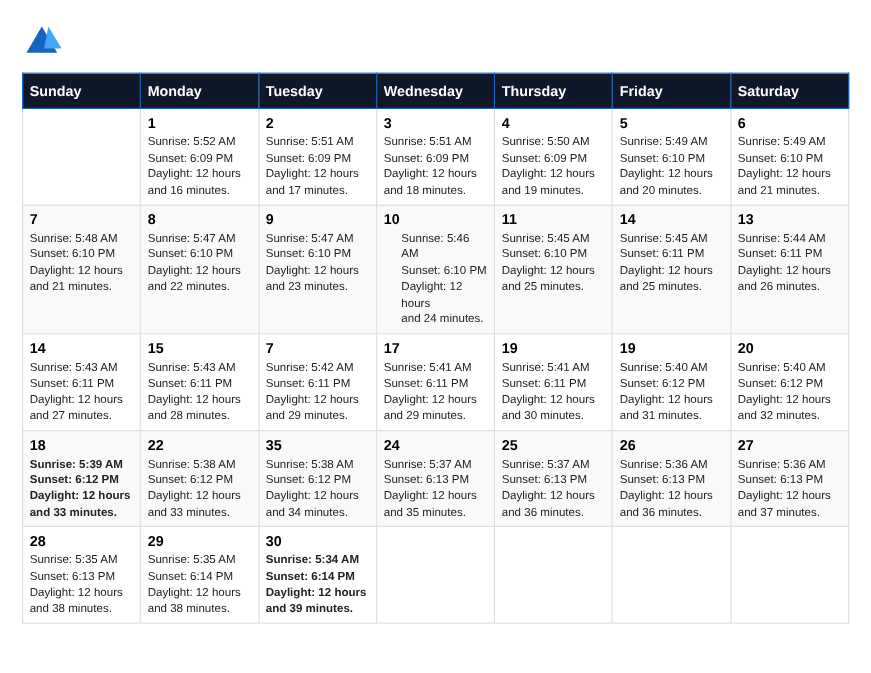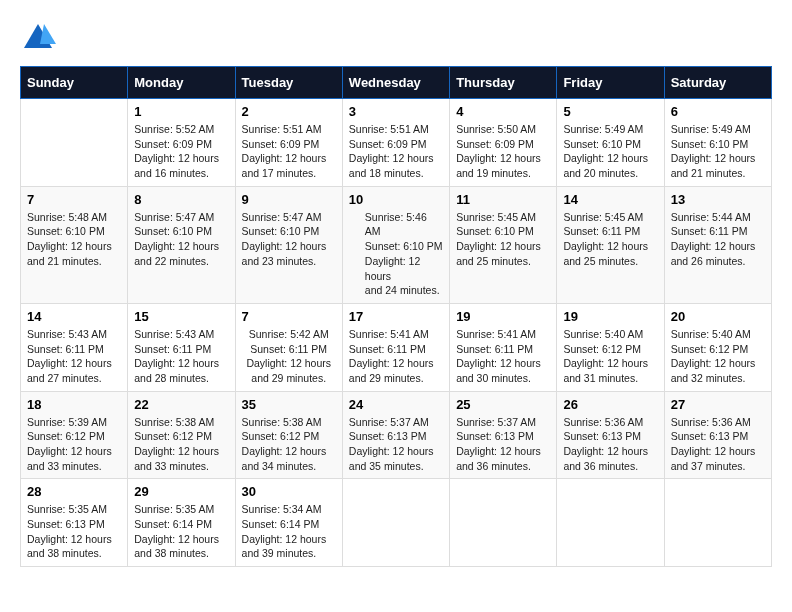--- a/index.html
+++ b/index.html
@@ -228,21 +228,21 @@
         </td>
         <td>
           <span class="day-num">15</span>
           <div class="cell-info" style="white-space: pre-line;">Sunrise: 5:43 AM
 Sunset: 6:11 PM
 Daylight: 12 hours
 and 28 minutes.</div>
         </td>
         <td>
           <span class="day-num">7</span>
-          <div class="cell-info" style="white-space: pre-line; text-align: center;">Sunrise: 5:42 AM
+          <div class="cell-info" style="white-space: pre-line;">Sunrise: 5:42 AM
 Sunset: 6:11 PM
 Daylight: 12 hours
 and 29 minutes.</div>
         </td>
         <td>
           <span class="day-num">17</span>
           <div class="cell-info" style="white-space: pre-line;">Sunrise: 5:41 AM
 Sunset: 6:11 PM
 Daylight: 12 hours
 and 29 minutes.</div>
@@ -265,21 +265,21 @@
           <span class="day-num">20</span>
           <div class="cell-info" style="white-space: pre-line;">Sunrise: 5:40 AM
 Sunset: 6:12 PM
 Daylight: 12 hours
 and 32 minutes.</div>
         </td>
       </tr>
       <tr>
         <td>
           <span class="day-num">18</span>
-          <div class="cell-info" style="white-space: pre-line;">Sunrise: 5:39 AM
+          <div class="cell-info" style="white-space: pre-line; font-weight: bold;">Sunrise: 5:39 AM
 Sunset: 6:12 PM
 Daylight: 12 hours
 and 33 minutes.</div>
         </td>
         <td>
           <span class="day-num">22</span>
           <div class="cell-info" style="white-space: pre-line;">Sunrise: 5:38 AM
 Sunset: 6:12 PM
 Daylight: 12 hours
 and 33 minutes.</div>
@@ -330,21 +330,21 @@
         </td>
         <td>
           <span class="day-num">29</span>
           <div class="cell-info" style="white-space: pre-line;">Sunrise: 5:35 AM
 Sunset: 6:14 PM
 Daylight: 12 hours
 and 38 minutes.</div>
         </td>
         <td>
           <span class="day-num">30</span>
-          <div class="cell-info" style="white-space: pre-line;">Sunrise: 5:34 AM
+          <div class="cell-info" style="white-space: pre-line; font-weight: bold;">Sunrise: 5:34 AM
 Sunset: 6:14 PM
 Daylight: 12 hours
 and 39 minutes.</div>
         </td>
         <td></td>
         <td></td>
         <td></td>
         <td></td>
       </tr>
     </tbody>

